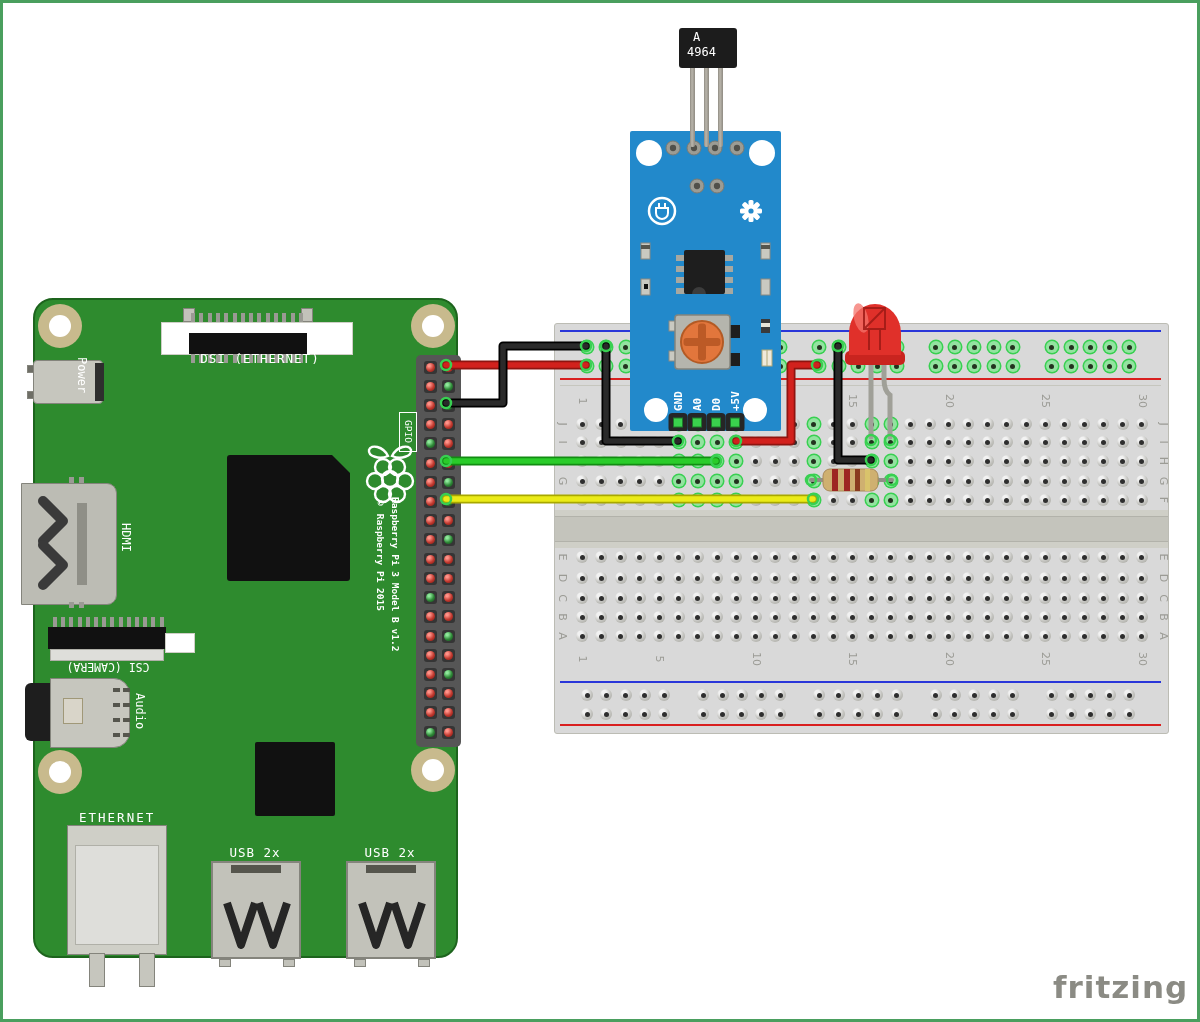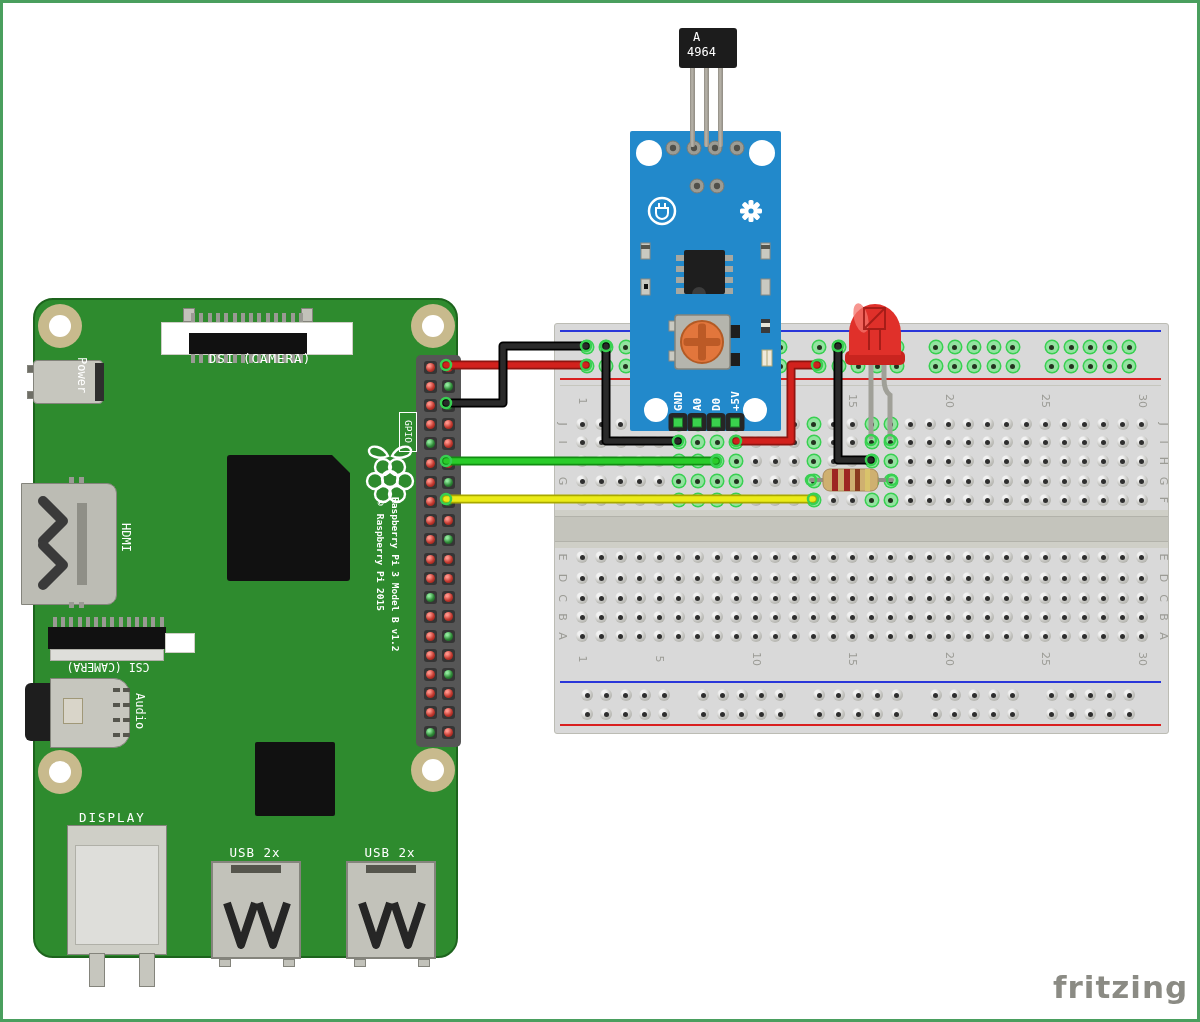--- a/index.html
+++ b/index.html
@@ -77,21 +77,21 @@
         <div class="tick" style="left: 197.5px; top: 54px; width: 4px; height: 9px;"></div>
         <div class="tick" style="left: 205.8px; top: 54px; width: 4px; height: 9px;"></div>
         <div class="tick" style="left: 214.1px; top: 54px; width: 4px; height: 9px;"></div>
         <div class="tick" style="left: 222.4px; top: 54px; width: 4px; height: 9px;"></div>
         <div class="tick" style="left: 230.7px; top: 54px; width: 4px; height: 9px;"></div>
         <div class="tick" style="left: 239px; top: 54px; width: 4px; height: 9px;"></div>
         <div class="tick" style="left: 247.3px; top: 54px; width: 4px; height: 9px;"></div>
         <div class="tick" style="left: 255.6px; top: 54px; width: 4px; height: 9px;"></div>
         <div class="tick" style="left: 263.9px; top: 54px; width: 4px; height: 9px;"></div>
       </div>
-    <div class="silk" style="left:160px;top:51px;width:130px;text-align:center;font-size:12.5px;letter-spacing:1px">DSI (CAMERA)</div>
+    <div class="silk" style="left:160px;top:51px;width:130px;text-align:center;font-size:12.5px;letter-spacing:1px">DSI (ETHERNET)</div>
 
     <div class="conn" style="left:-8px;top:65px;width:8px;height:8px;background:#6e6e66"></div>
     <div class="conn" style="left:-8px;top:91px;width:8px;height:8px;background:#6e6e66"></div>
     <div class="conn" style="left:-2px;top:60px;width:70px;height:44px;border-radius:4px;background:#c6c6be"></div>
     <div class="chip" style="left:60px;top:63px;width:9px;height:38px;background:#2e2e2e"></div>
     <div class="silk vert" style="left:40px;top:57px;height:62px;font-size:12px">Power</div>
 
     <div class="conn" style="left:-14px;top:183px;width:96px;height:122px;border-radius:0 10px 10px 0;background:#bcbcb4"></div>
     <div class="abs" style="left:-14px;top:183px">
       <svg width="96" height="122" viewBox="0 0 96 122">
@@ -141,21 +141,21 @@
         <div class="tick" style="left: 88px; top: 418px; width: 7px; height: 4px; background: rgb(85, 85, 77);"></div>
         <div class="tick" style="left: 78px; top: 433px; width: 7px; height: 4px; background: rgb(85, 85, 77);"></div>
         <div class="tick" style="left: 88px; top: 433px; width: 7px; height: 4px; background: rgb(85, 85, 77);"></div>
       </div>
     <div class="silk vert" style="left:98px;top:393px;height:62px;font-size:12px">Audio</div>
 
     <div class="chip" style="left:192px;top:155px;width:123px;height:126px;border-radius:3px;
          clip-path:polygon(0 0,calc(100% - 18px) 0,100% 18px,100% 100%,0 100%)"></div>
     <div class="chip" style="left:220px;top:442px;width:80px;height:74px;border-radius:2px"></div>
 
-    <div class="silk" style="left:44px;top:510px;font-size:12.5px;letter-spacing:2px">DISPLAY</div>
+    <div class="silk" style="left:44px;top:510px;font-size:12.5px;letter-spacing:2px">ETHERNET</div>
     <div class="conn" style="left:32px;top:525px;width:100px;height:130px;background:#cfcfc7;border-color:#84847c"></div>
     <div class="conn" style="left:40px;top:545px;width:84px;height:100px;background:#dededa;border-color:#b0b0a8"></div>
     <div class="conn" style="left:54px;top:653px;width:16px;height:34px;background:#c6c6be"></div>
     <div class="conn" style="left:104px;top:653px;width:16px;height:34px;background:#c6c6be"></div>
 
     <div class="silk" style="left:185px;top:545px;width:70px;text-align:center;font-size:12.5px;letter-spacing:1px">USB 2x</div>
     <div class="silk" style="left:320px;top:545px;width:70px;text-align:center;font-size:12.5px;letter-spacing:1px">USB 2x</div>
     <div class="conn usbbody" style="left:176px;top:561px;width:90px;height:98px;background:#c2c2ba;border-width:2px"></div>
     <div class="conn usbbody" style="left:311px;top:561px;width:90px;height:98px;background:#c2c2ba;border-width:2px"></div>
     <div class="abs" style="left:176px;top:561px">

